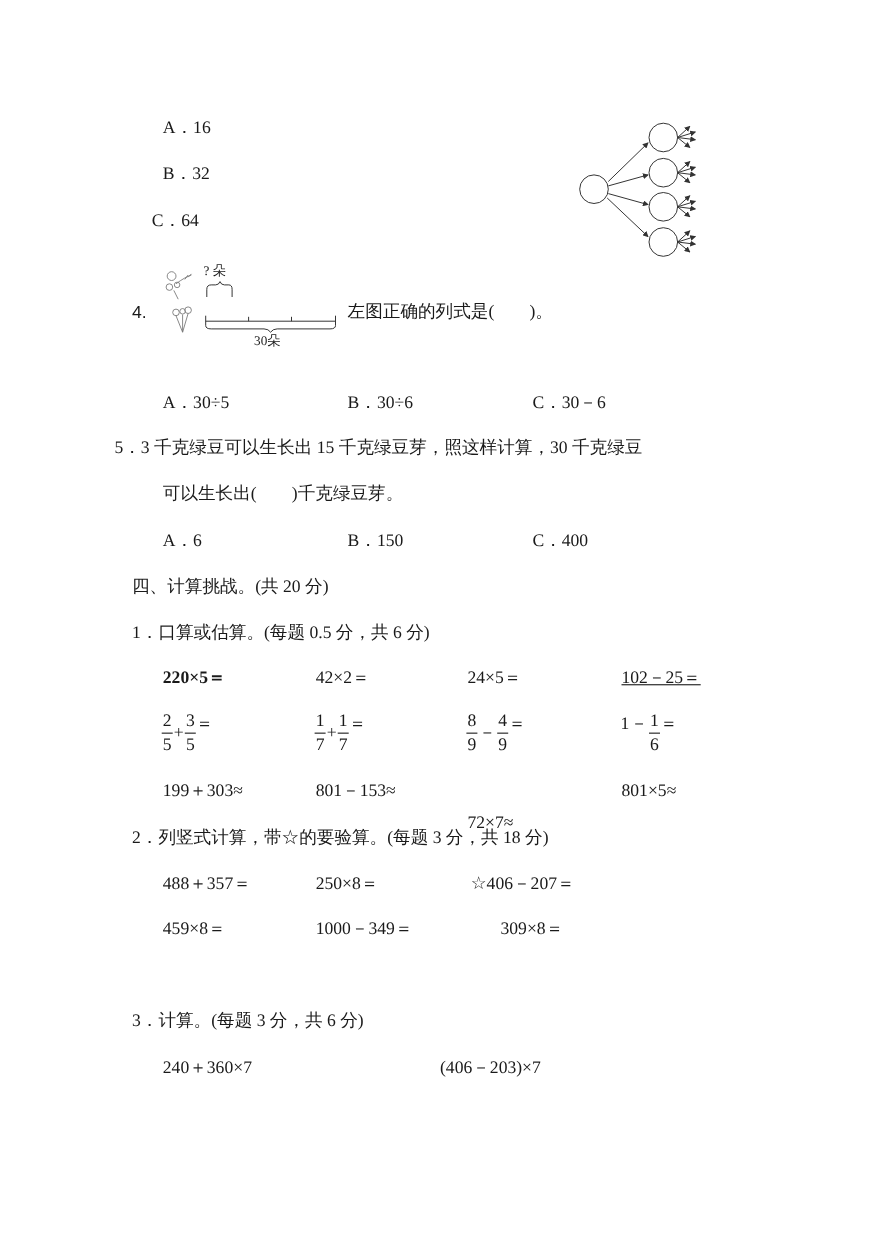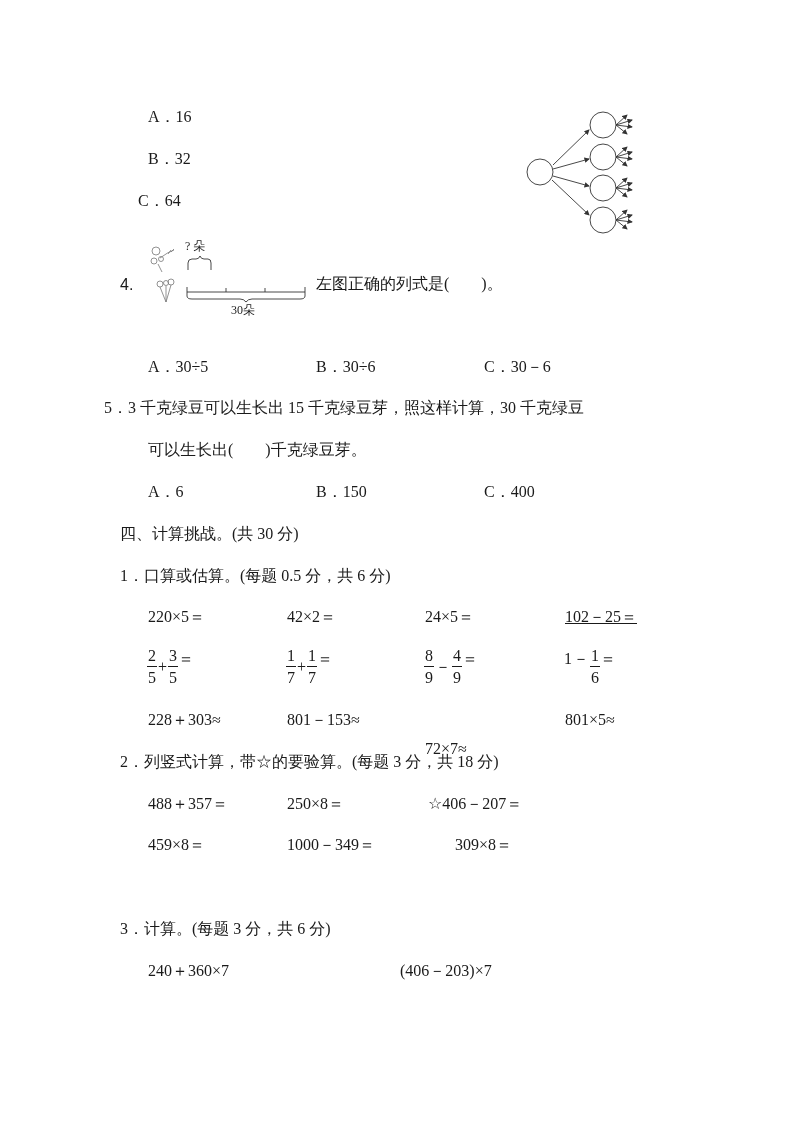--- a/index.html
+++ b/index.html
@@ -129,25 +129,25 @@
 <div class="abs" style="left:148px;top:484px;text-align:center;">
   <span>A．</span><span>6</span>
 </div>
 <div class="abs" style="left:316px;top:484px;">
   <span>B．</span><span>150</span>
 </div>
 <div class="abs" style="left:484px;top:484px;">
   <span>C．</span><span>400</span>
 </div>
 
-<div class="abs" style="left:120px;top:526px;">四、计算挑战。(共 30 分)</div>
+<div class="abs" style="left:120px;top:526px;">四、计算挑战。(共 20 分)</div>
 
 <div class="abs" style="left:120px;top:568px;">1．口算或估算。(每题 0.5 分，共 6 分)</div>
 
-<div class="abs" style="left:148px;top:609px;">220×5＝</div>
+<div class="abs" style="left:148px;top:609px;font-weight:bold;">220×5＝</div>
 <div class="abs" style="left:287px;top:609px;">42×2＝</div>
 <div class="abs" style="left:425px;top:609px;">24×5＝</div>
 <div class="abs" style="left:565px;top:609px;text-decoration:underline;">102－25＝</div>
 
 <div class="abs expr" style="left:147px;top:648px;">
   <span class="frac">
       <span class="num">2</span>
       <span class="den">5</span>
     </span>
   <span class="op">+</span>
@@ -184,21 +184,21 @@
 <div class="abs expr" style="left:564px;top:648px;">
   <span style="margin-top:-16px;">1</span>
   <span class="op" style="margin-top:-16px;">－</span>
   <span class="frac">
       <span class="num">1</span>
       <span class="den">6</span>
     </span>
   <span style="margin-top:-16px;">＝</span>
 </div>
 
-<div class="abs" style="left:148px;top:712px;">228＋303≈</div>
+<div class="abs" style="left:148px;top:712px;">199＋303≈</div>
 <div class="abs" style="left:287px;top:712px;">801－153≈</div>
 <div class="abs" style="left:425px;top:741px;">72×7≈</div>
 <div class="abs" style="left:565px;top:712px;">801×5≈</div>
 
 <div class="abs" style="left:120px;top:754px;">2．列竖式计算，带☆的要验算。(每题 3 分，共 18 分)</div>
 
 <div class="abs" style="left:148px;top:796px;">488＋357＝</div>
 <div class="abs" style="left:287px;top:796px;">250×8＝</div>
 <div class="abs" style="left:428px;top:796px;">☆406－207＝</div>
 

